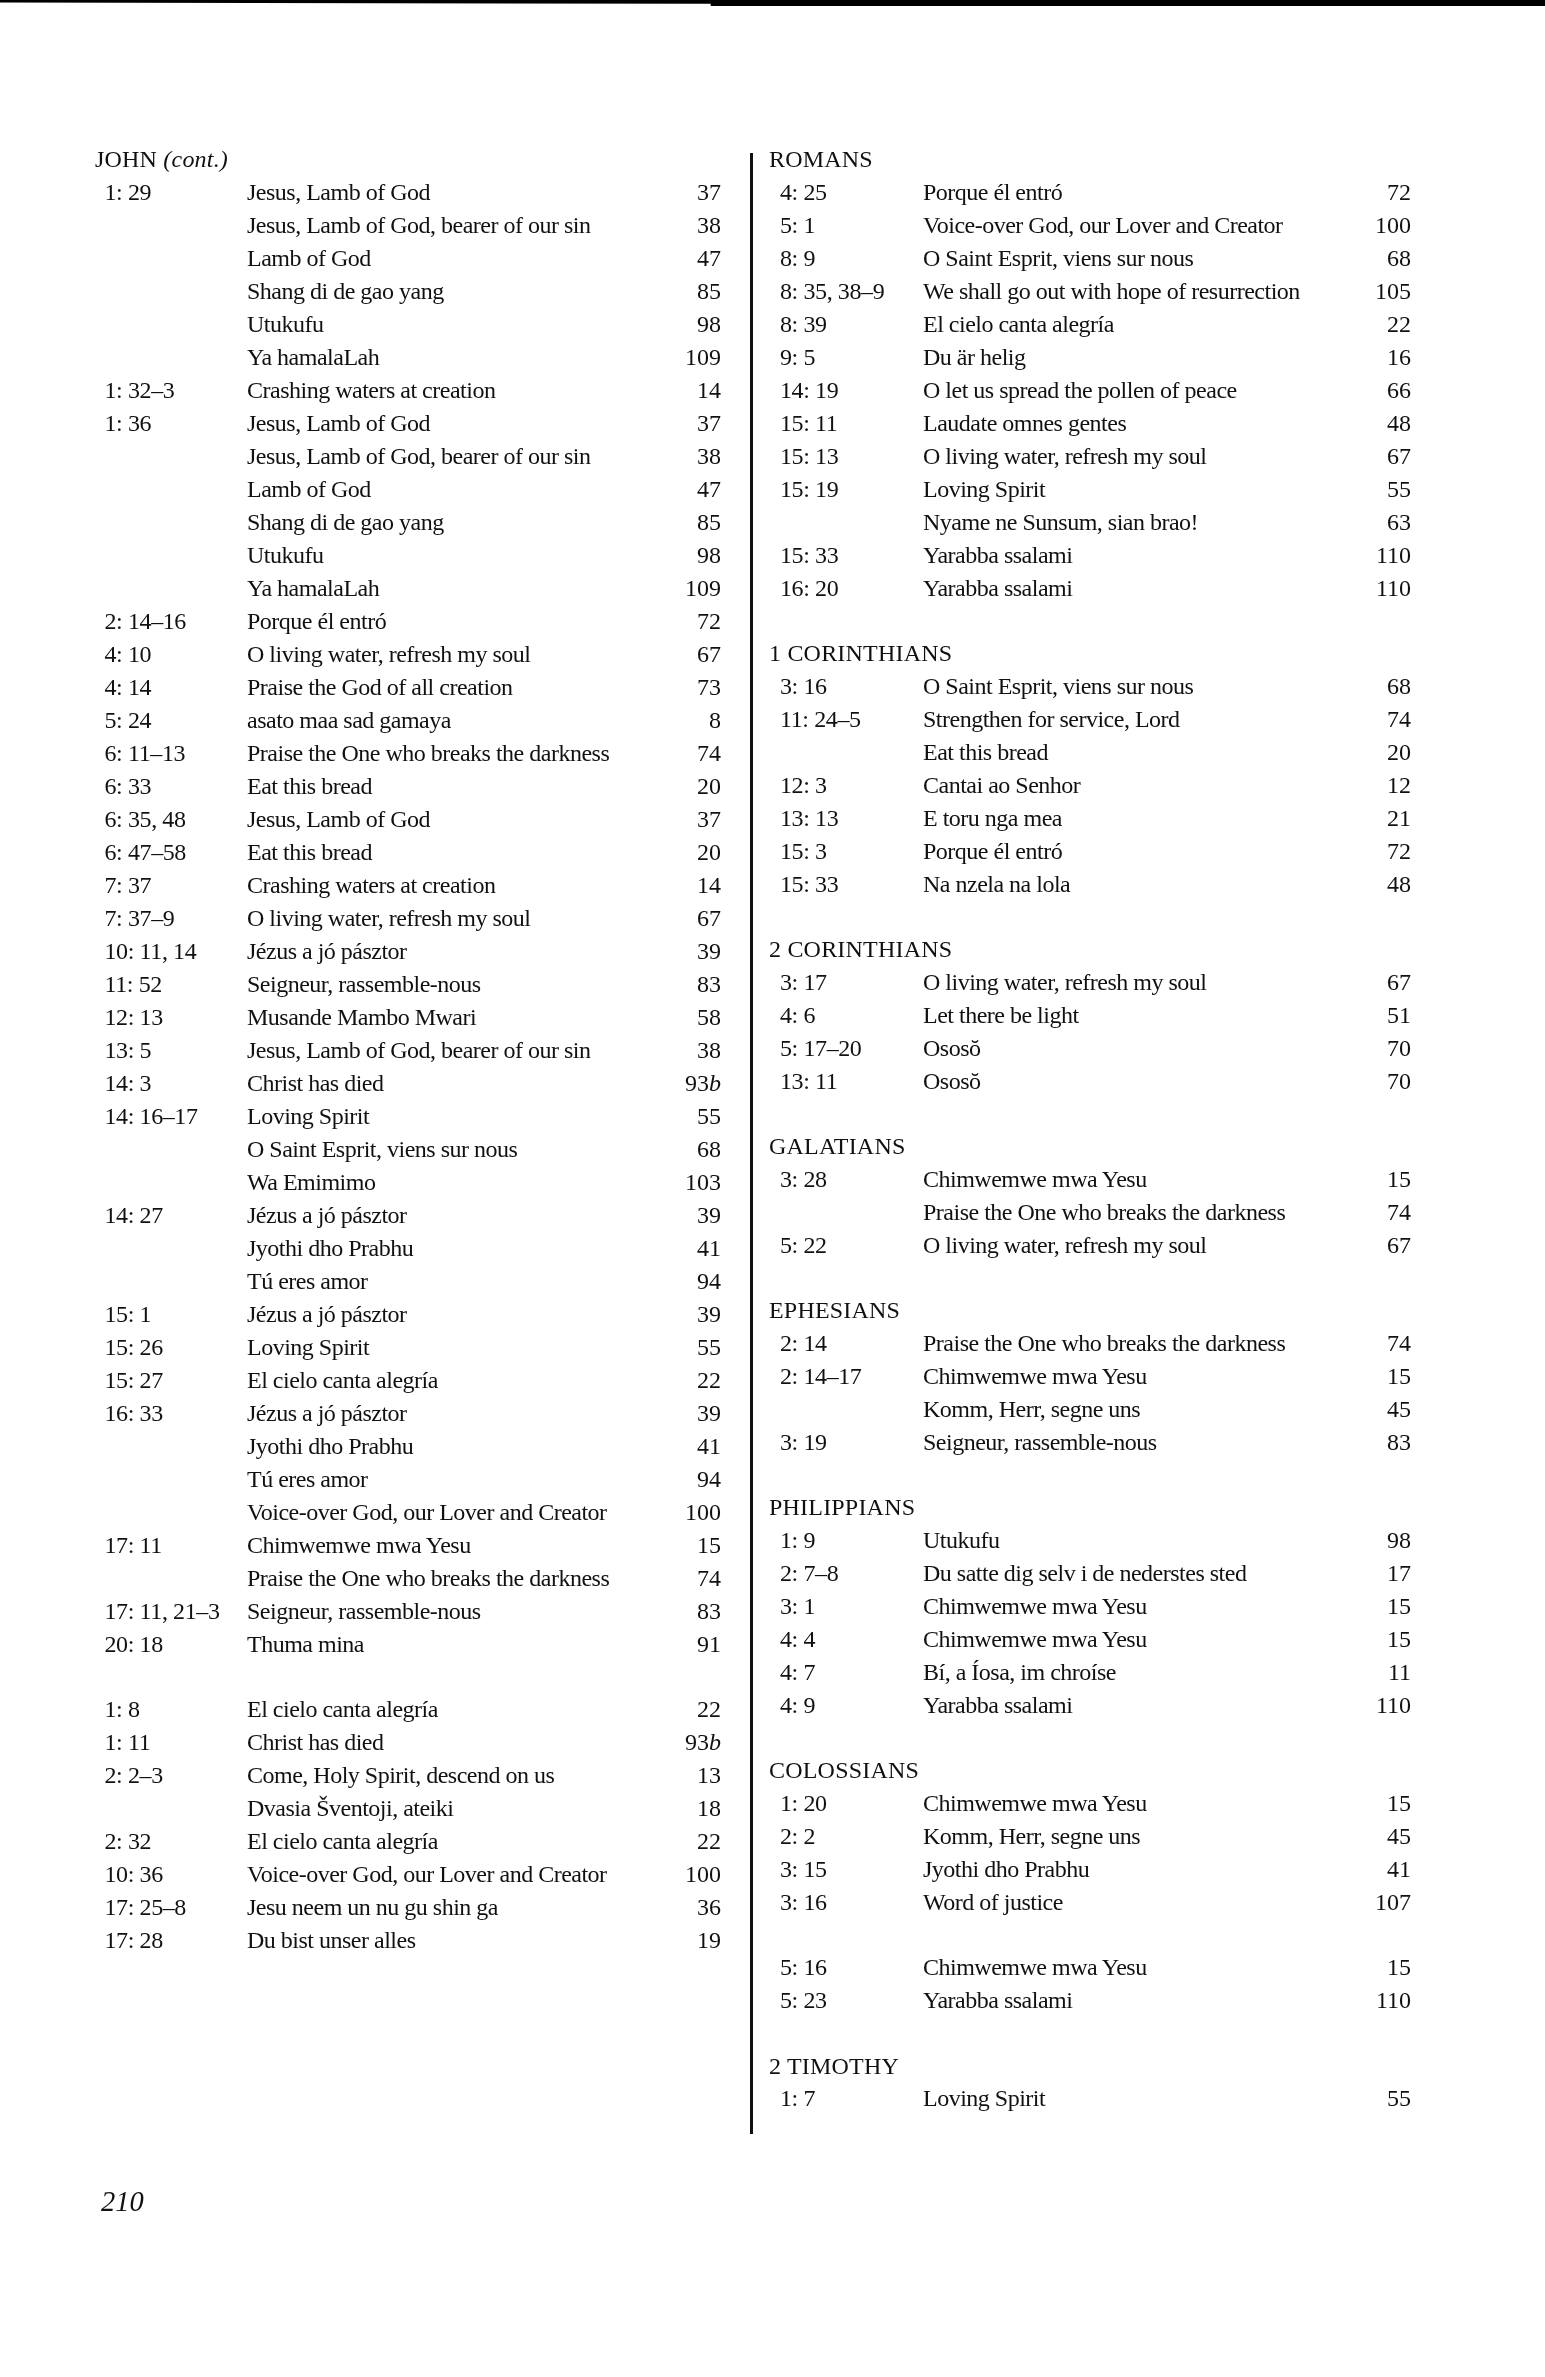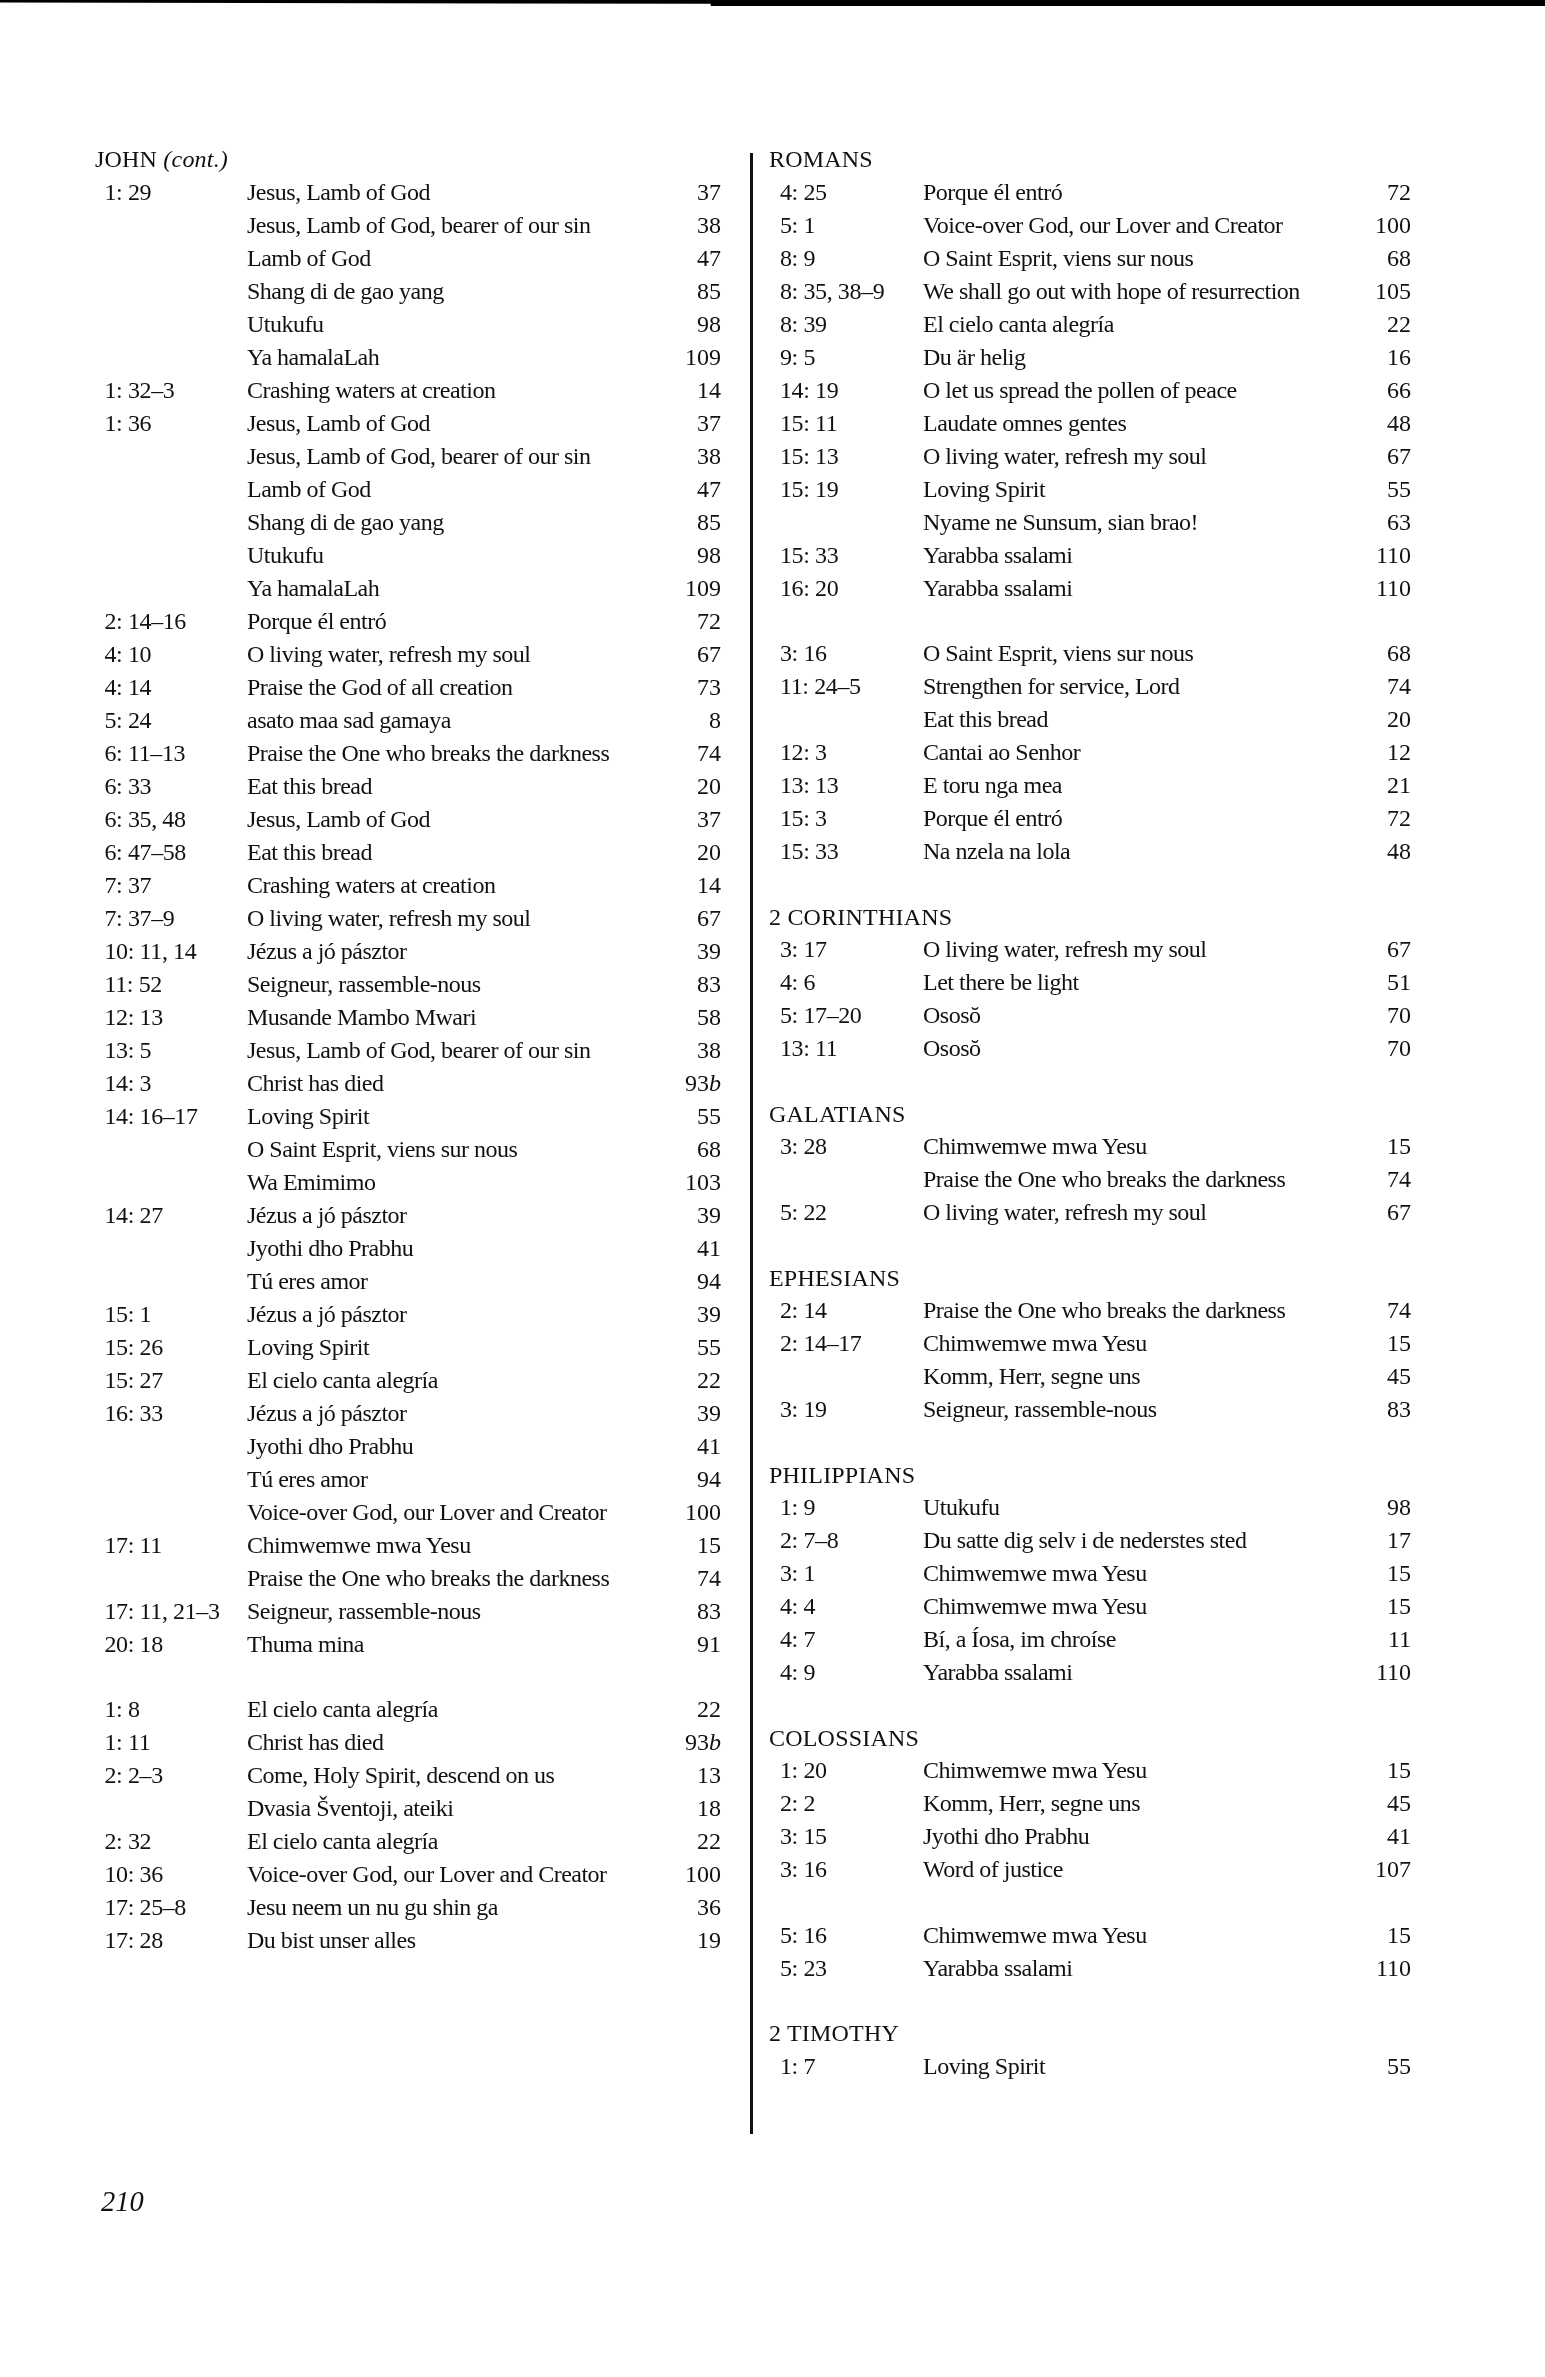--- a/index.html
+++ b/index.html
@@ -392,20 +392,23 @@
     <span class="page"><span class="num">110</span><span class="suffix"></span></span>
   </div>
         <div class="row">
     <span class="ref">16: 20</span>
     <span class="title">Yarabba ssalami</span>
     <span class="page"><span class="num">110</span><span class="suffix"></span></span>
   </div>
       </div>
   </div>
     <div class="book">
+    <div class="book-title">
+      <span>1 CORINTHIANS</span><span class="cont-wrap"></span>
+    </div>
     <div class="entries">
         <div class="row">
     <span class="ref">3: 16</span>
     <span class="title">O Saint Esprit, viens sur nous</span>
     <span class="page"><span class="num">68</span><span class="suffix"></span></span>
   </div>
         <div class="row">
     <span class="ref">11: 24–5</span>
     <span class="title">Strengthen for service, Lord</span>
     <span class="page"><span class="num">74</span><span class="suffix"></span></span>

